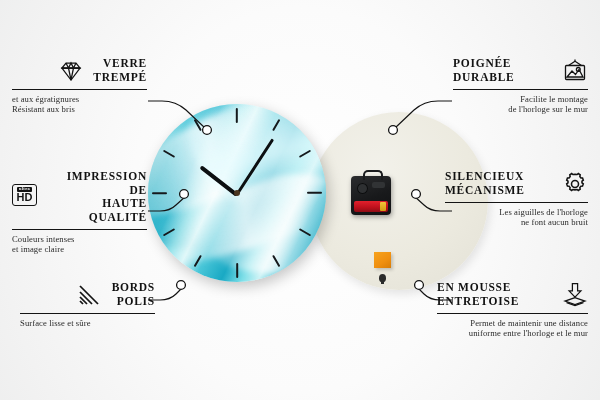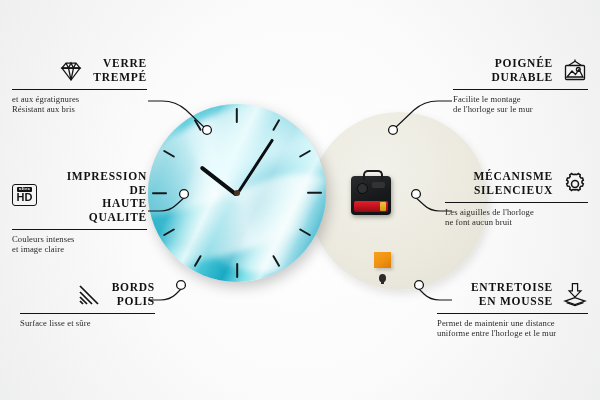--- a/index.html
+++ b/index.html
@@ -80,24 +80,24 @@
          background:#2b2b2b; }
   .hook:after{ content:""; position:absolute; left:2.2px; top:6px; width:2.4px; height:4px; background:#2b2b2b; }
 
   
   .callout{ position:absolute; }
   .callout .head{ display:flex; align-items:center; gap:9px; }
   .callout.left .head{ justify-content:flex-end; }
   .callout .titles{ font-weight:700; letter-spacing:.75px; font-size:11.5px;
                     line-height:13.5px; color:#121212; text-transform:uppercase; }
   .callout.left .titles{ text-align:right; }
-  .callout.right .titles{ text-align:right; }
+  .callout.right .titles{ }
   .rule{ height:1.15px; background:#141414; margin-top:5px; }
   .desc{ font-size:8.6px; line-height:10.4px; color:#2a2a2a; margin-top:3.5px; letter-spacing:.1px; }
-  .callout.right .desc{ text-align:left; }
+  .callout.right .desc{ text-align:right; }
   .ic{ flex:0 0 auto; width:26px; height:26px; display:block; }
 
   
   .hdbadge{ width:25px; height:22px; border:1.6px solid #131313; border-radius:3px;
             display:flex; flex-direction:column; align-items:center; justify-content:center; line-height:1; }
   .hdbadge .u{ font-size:4.4px; font-weight:700; letter-spacing:.3px; color:#131313;
             background:#131313; color:#fff; padding:.5px 2px; border-radius:1px; margin-bottom:.5px;}
   .hdbadge .h{ font-size:11px; font-weight:700; color:#131313; font-family:"Liberation Sans",sans-serif; }
 
   svg.leader{ position:absolute; left:0; top:0; width:600px; height:400px; pointer-events:none; }
@@ -246,42 +246,42 @@
     <div class="rule"></div>
     <div class="desc">
       <div>Facilite le montage</div>
       <div>de l'horloge sur le mur</div>
     </div>
   </div>
 
   <div class="callout right" style="left:445px; top:170px; width:143px;">
     <div class="head">
       <div class="titles" style="flex:1;">
+        <div>SILENCIEUX</div>
         <div>MÉCANISME</div>
-        <div>SILENCIEUX</div>
       </div>
       <span class="ic">
         <svg viewBox="0 0 26 26" width="26" height="26" fill="none" stroke="#131313" stroke-width="1.55">
           <path d="M13 3.2 l2.1 .35 1.2-1.0 1.9 1.35 -.35 1.55 1.1 1.45 1.6 .05 .75 2.2 -1.3 .95 -.02 1.85 1.3 .95 -.75 2.2 -1.6 .05 -1.1 1.45 .35 1.55 -1.9 1.35 -1.2-1.0 -2.1 .35 -2.1-.35 -1.2 1.0 -1.9-1.35 .35-1.55 -1.1-1.45 -1.6-.05 -.75-2.2 1.3-.95 .02-1.85 -1.3-.95 .75-2.2 1.6-.05 1.1-1.45 -.35-1.55 1.9-1.35 1.2 1.0 Z"></path>
           <circle cx="13" cy="13" r="3.5"></circle>
         </svg>
       </span>
     </div>
     <div class="rule"></div>
     <div class="desc">
       <div>Les aiguilles de l'horloge</div>
       <div>ne font aucun bruit</div>
     </div>
   </div>
 
   <div class="callout right" style="left:437px; top:281px; width:151px;">
     <div class="head">
       <div class="titles" style="flex:1;">
+        <div>EN MOUSSE</div>
         <div>ENTRETOISE</div>
-        <div>EN MOUSSE</div>
       </div>
       <span class="ic">
         <svg viewBox="0 0 26 26" width="26" height="26" fill="none" stroke="#131313" stroke-width="1.25">
           <path d="M10.4 1.5 h5.2 v7.4 h3.3 L13 15.2 L7.1 8.9 h3.3 Z"></path>
           <path d="M13 15.6 L3 19.1 L13 22.6 L23 19.1 Z"></path>
           <path d="M4.6 20.6 L13 23.6 L21.4 20.6"></path>
         </svg>
       </span>
     </div>
     <div class="rule"></div>

